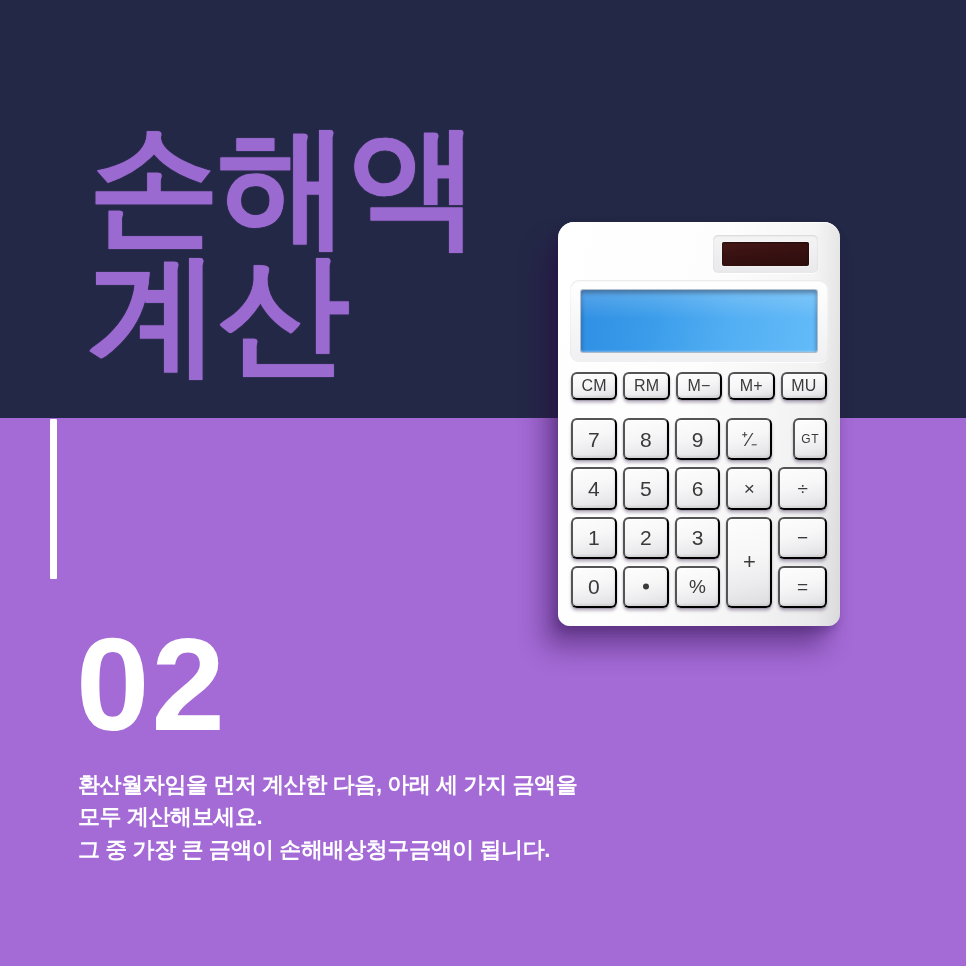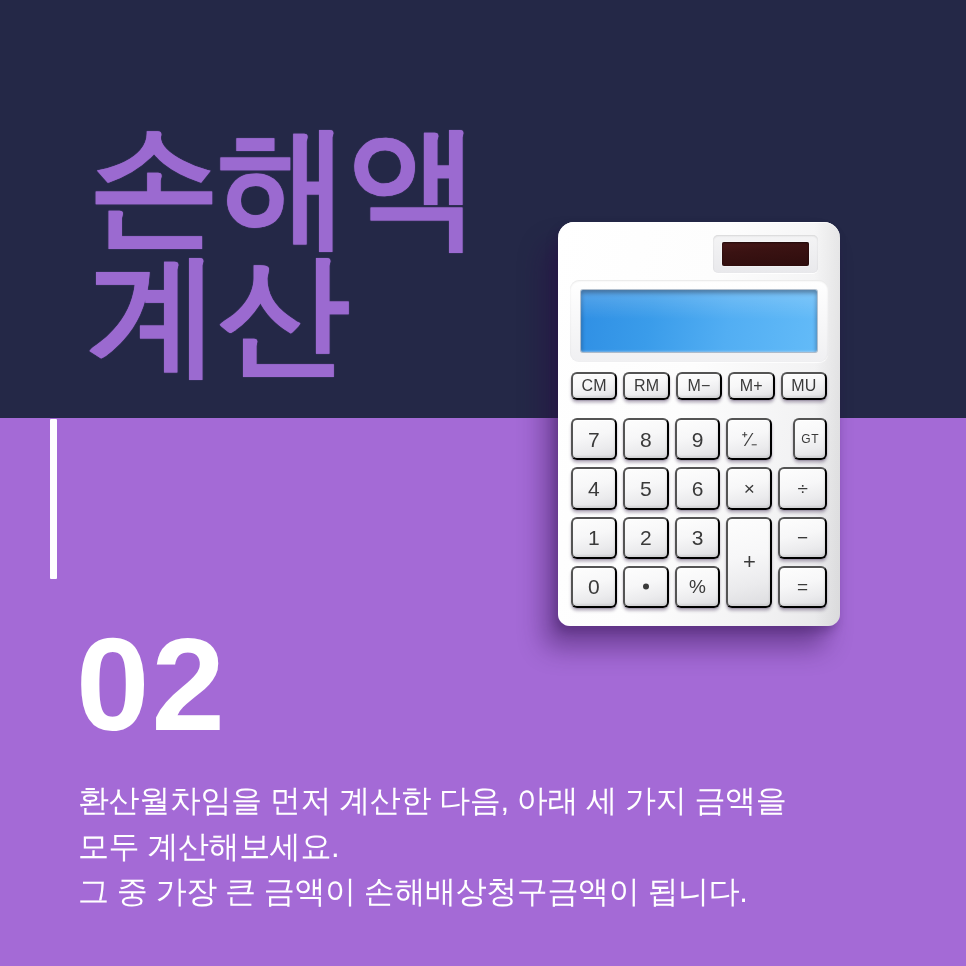--- a/index.html
+++ b/index.html
@@ -74,23 +74,23 @@
     margin-top: 43px;
   }
 
   
   .body-copy {
     position: absolute;
     left: 78px;
     top: 747px;
     width: 830px;
     color: #ffffff;
-    font-size: 31px;
+    font-size: 22px;
     line-height: 1.47;
-    font-weight: 400;
+    font-weight: 700;
     white-space: pre-line;
     letter-spacing: -0.4px;
   }
 
   
   .calculator {
     position: absolute;
     left: 558px;
     top: 222px;
     width: 282px;

